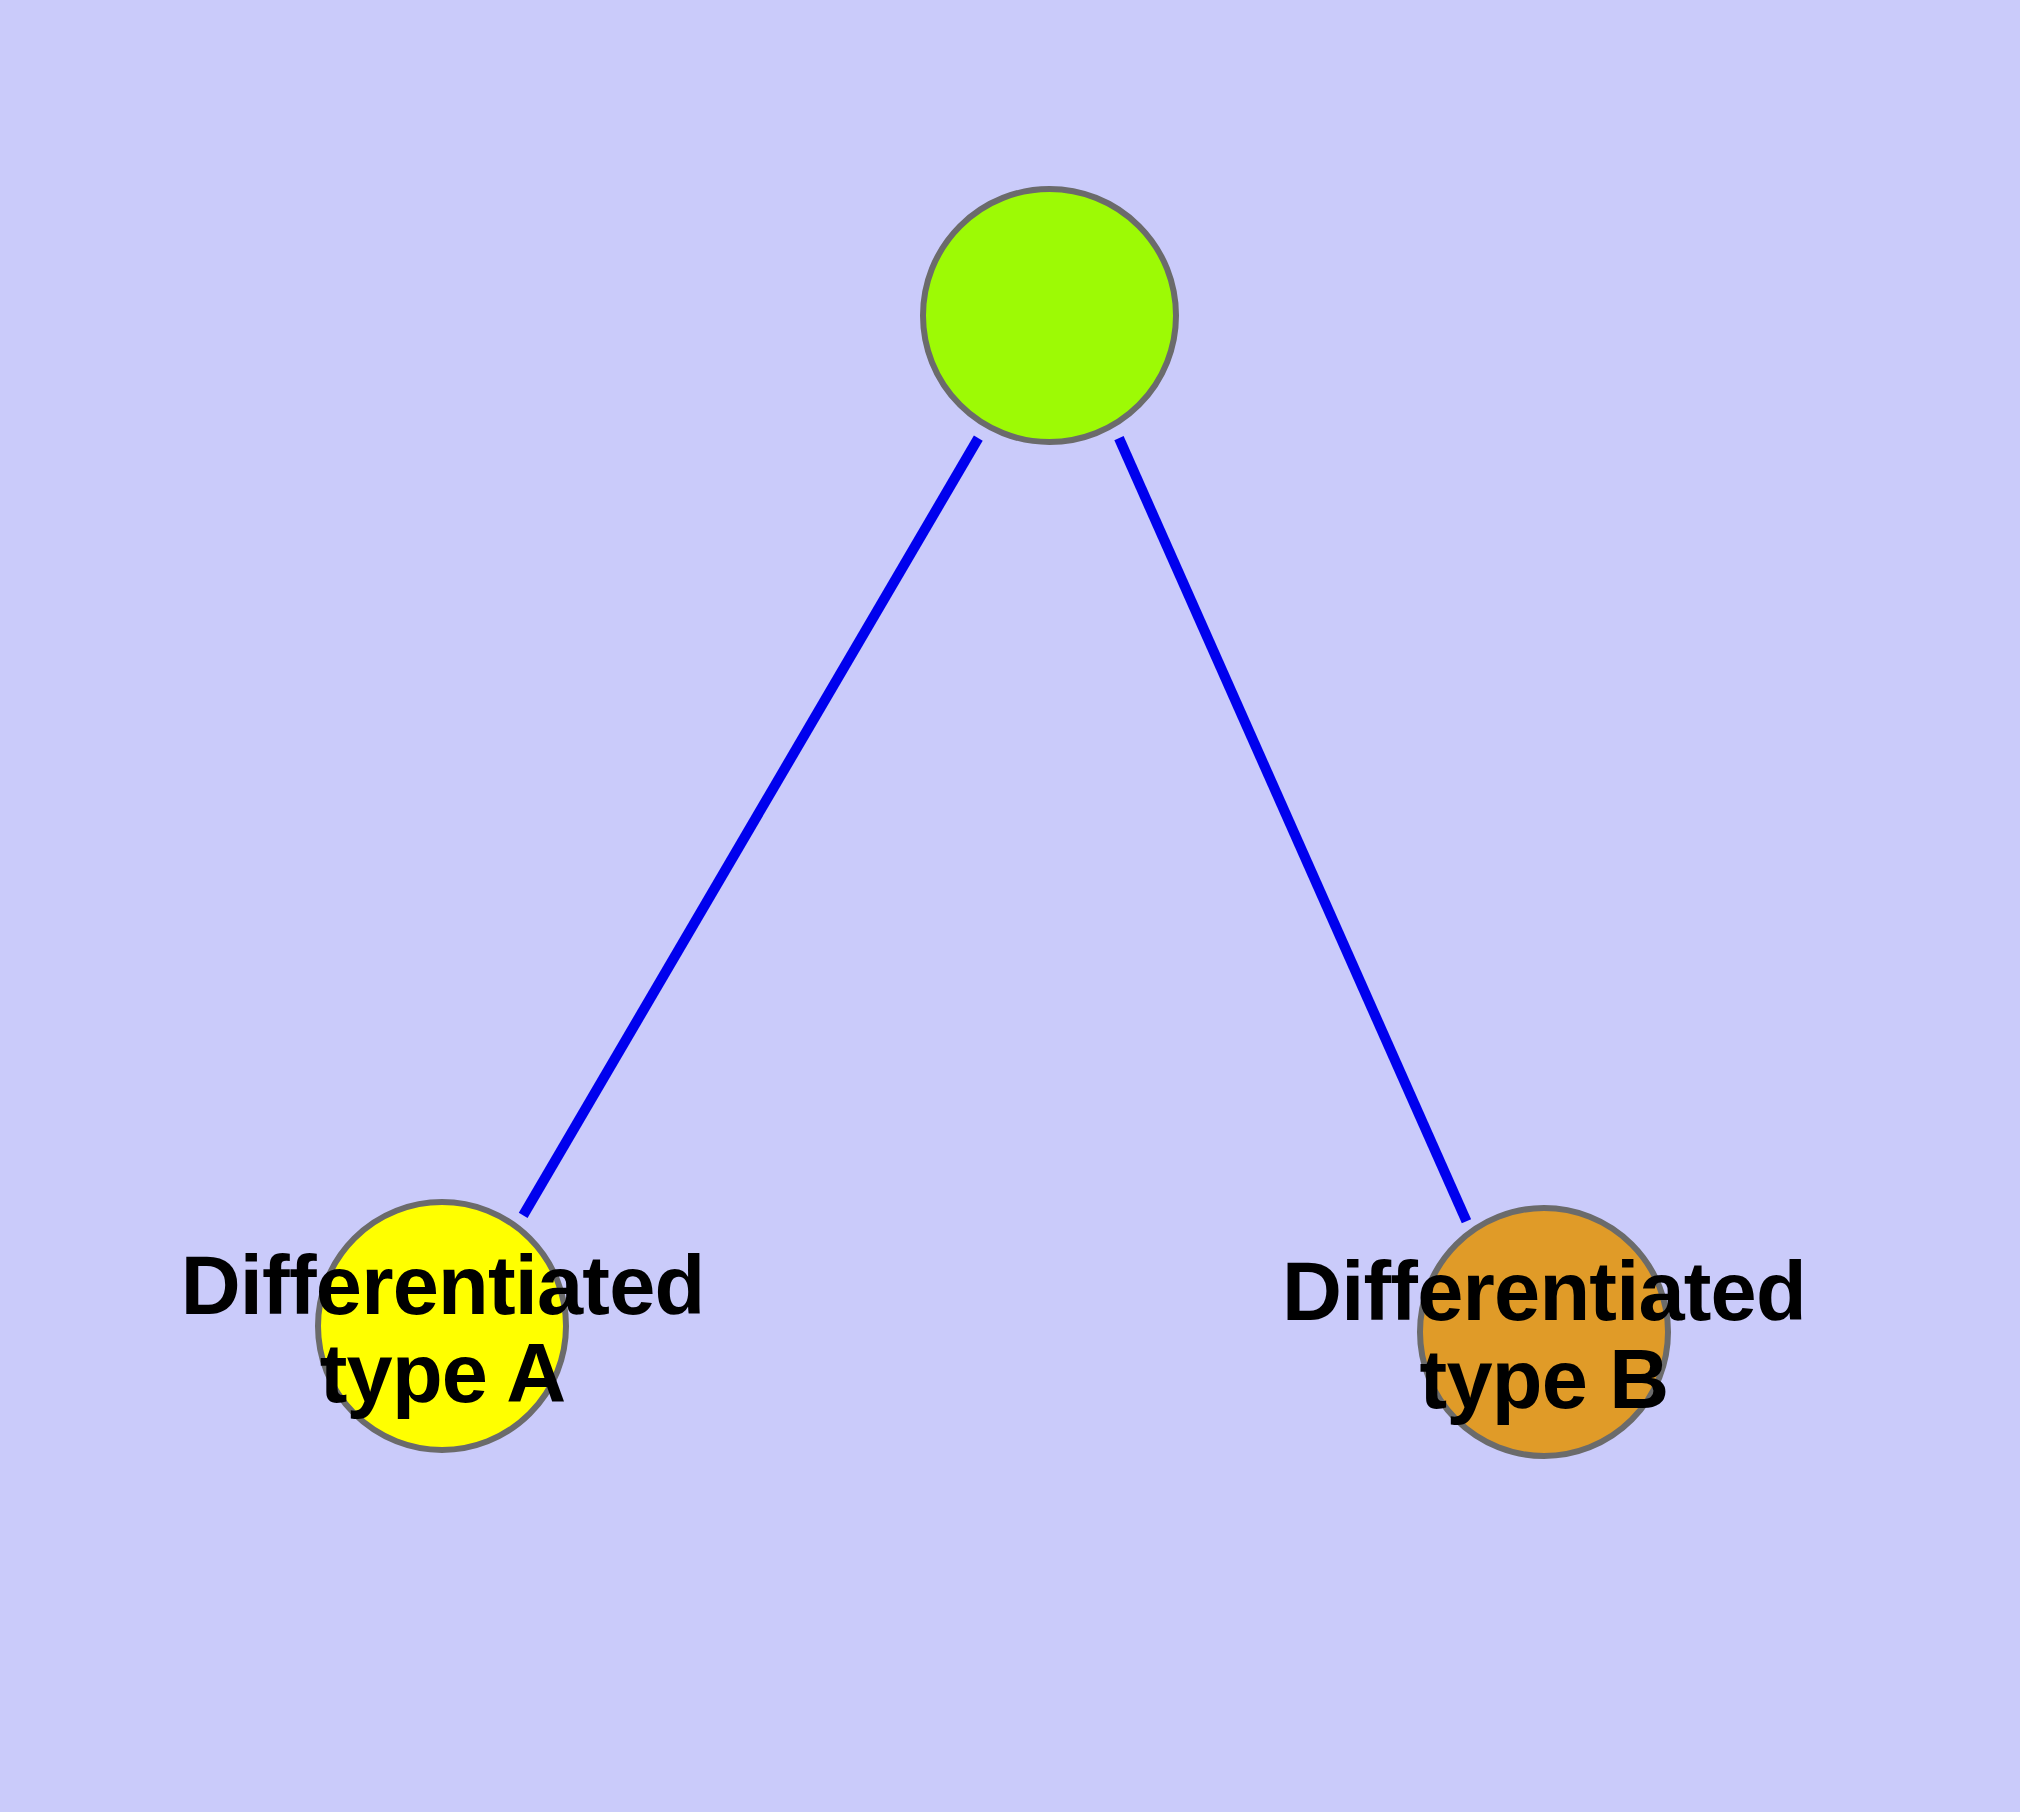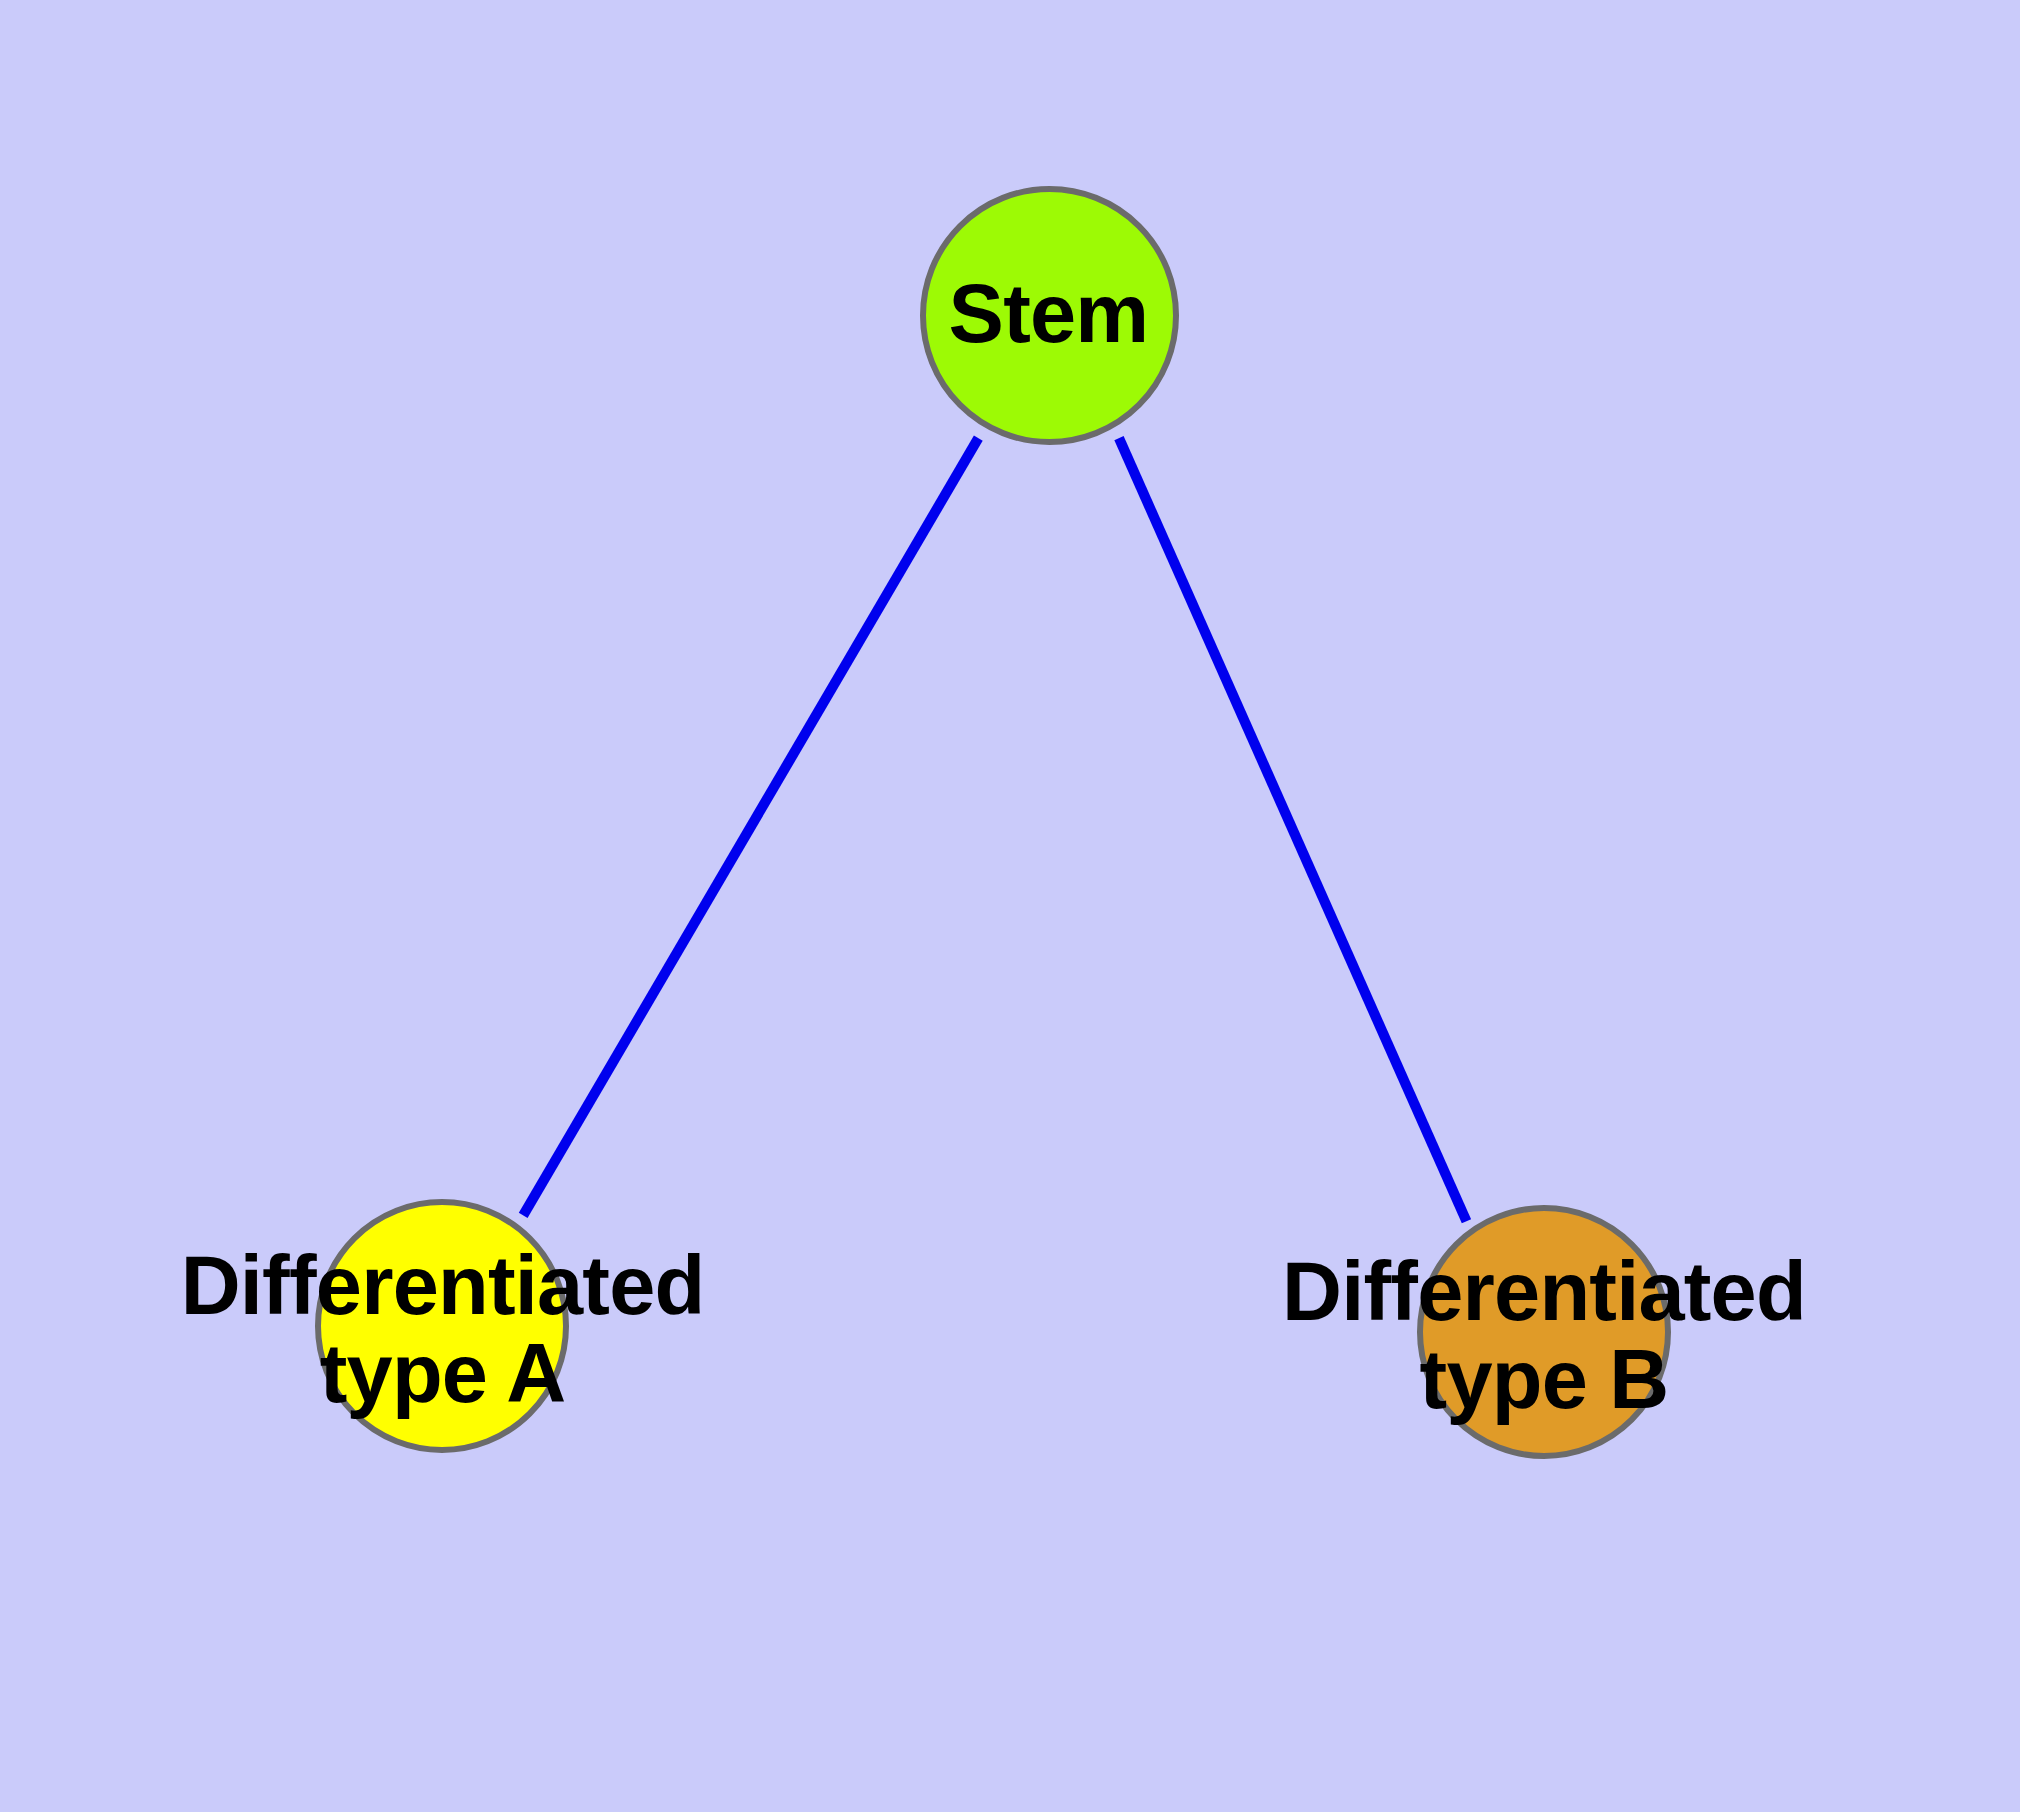--- a/index.html
+++ b/index.html
@@ -89,21 +89,20 @@
 
   <svg id="edge-layer" viewBox="0 0 2384 2138">
     <line x1="1154" y1="517" x2="617" y2="1434" stroke="#0000ee" stroke-width="12" stroke-linecap="butt"></line>
     <line x1="1320" y1="517" x2="1730" y2="1441" stroke="#0000ee" stroke-width="12" stroke-linecap="butt"></line>
   </svg>
 
   <div class="node" id="node-stem"></div>
   <div class="node" id="node-diff-a"></div>
   <div class="node" id="node-diff-b"></div>
 
-  <div class="node-label" id="label-stem">Stem</div>
 
   <div class="node-label" id="label-diff-a">Differentiated
 type A</div>
 
   <div class="node-label" id="label-diff-b">Differentiated
 type B</div>
 
 </div>
 
 

